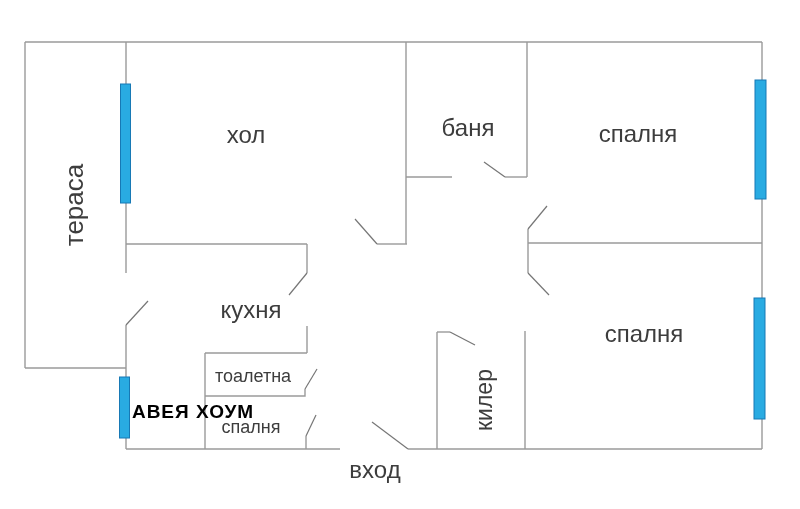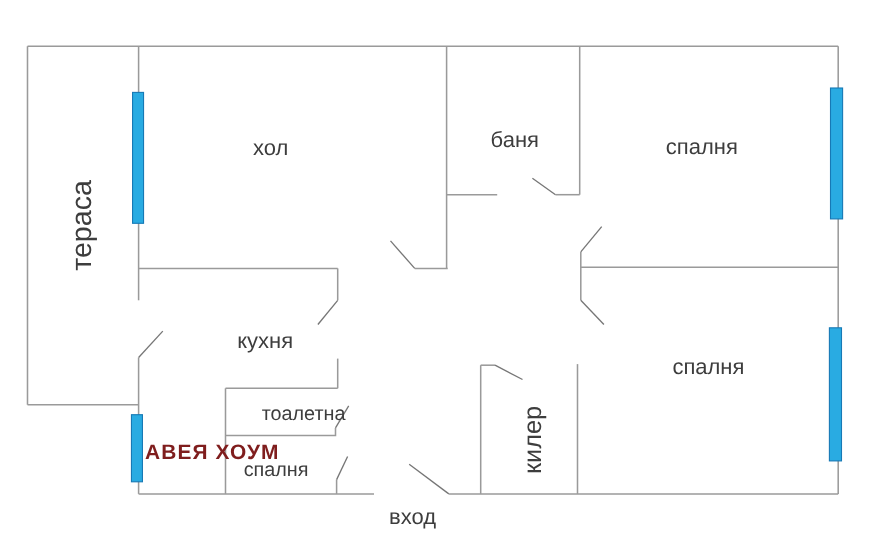--- a/index.html
+++ b/index.html
@@ -7,33 +7,33 @@
     position:relative;
     width:800px;height:509px;
     background:#ffffff;
     overflow:hidden;
     font-family:"Liberation Sans", sans-serif;
   }
   #plan svg{position:absolute;left:0;top:0;}
   .room-label{
     position:absolute;
     color:#3d3d3d;
-    font-size:20px;
+    font-size:24px;
     white-space:nowrap;
     transform:translate(-50%,-50%);
     line-height:1;
   }
   .room-label.small{font-size:18px;}
   .room-label.vertical{transform:translate(-50%,-50%) rotate(-90deg);}
   .room-label.terrace{font-size:26px;}
   .room-label.closet{font-size:23px;}
   .watermark{
     position:absolute;
     transform:translate(-50%,-50%);
-    color:#7f1d1d;
+    color:#000000;
     font-size:19px;
     font-weight:bold;
     letter-spacing:1px;
     white-space:nowrap;
   }
 </style>
 </head>
 <body>
 
 <div id="plan">
@@ -86,22 +86,22 @@
       <rect x="119.5" y="377" width="10" height="61" fill="#29abe2"></rect>
       <rect x="755" y="80" width="11" height="119" fill="#29abe2"></rect>
       <rect x="754" y="298" width="11" height="121" fill="#29abe2"></rect>
     </g>
   </svg>
 
   <div class="room-label vertical terrace" style="left:74px;  top:205px;">тераса</div>
   <div class="room-label" style="left:246px; top:135px;">хол</div>
   <div class="room-label" style="left:468px; top:128px;">баня</div>
   <div class="room-label" style="left:638px; top:134px;">спалня</div>
-  <div class="room-label" style="left:241px; top:310px;">кухня</div>
-  <div class="room-label small" style="left:253px; top:376px;margin-left:23px;">тоалетна</div>
+  <div class="room-label" style="left:251px; top:310px;">кухня</div>
+  <div class="room-label small" style="left:253px; top:376px;">тоалетна</div>
   <div class="room-label small" style="left:251px; top:427px;">спалня</div>
   <div class="room-label vertical closet" style="left:484px; top:400px;">килер</div>
   <div class="room-label" style="left:644px; top:334px;">спалня</div>
   <div class="room-label" style="left:375px; top:470px;text-align:center;">вход</div>
 
   <div class="watermark" style="left:193px; top:412px;">АВЕЯ ХОУМ</div>
 
 </div>
 
 </body></html>

